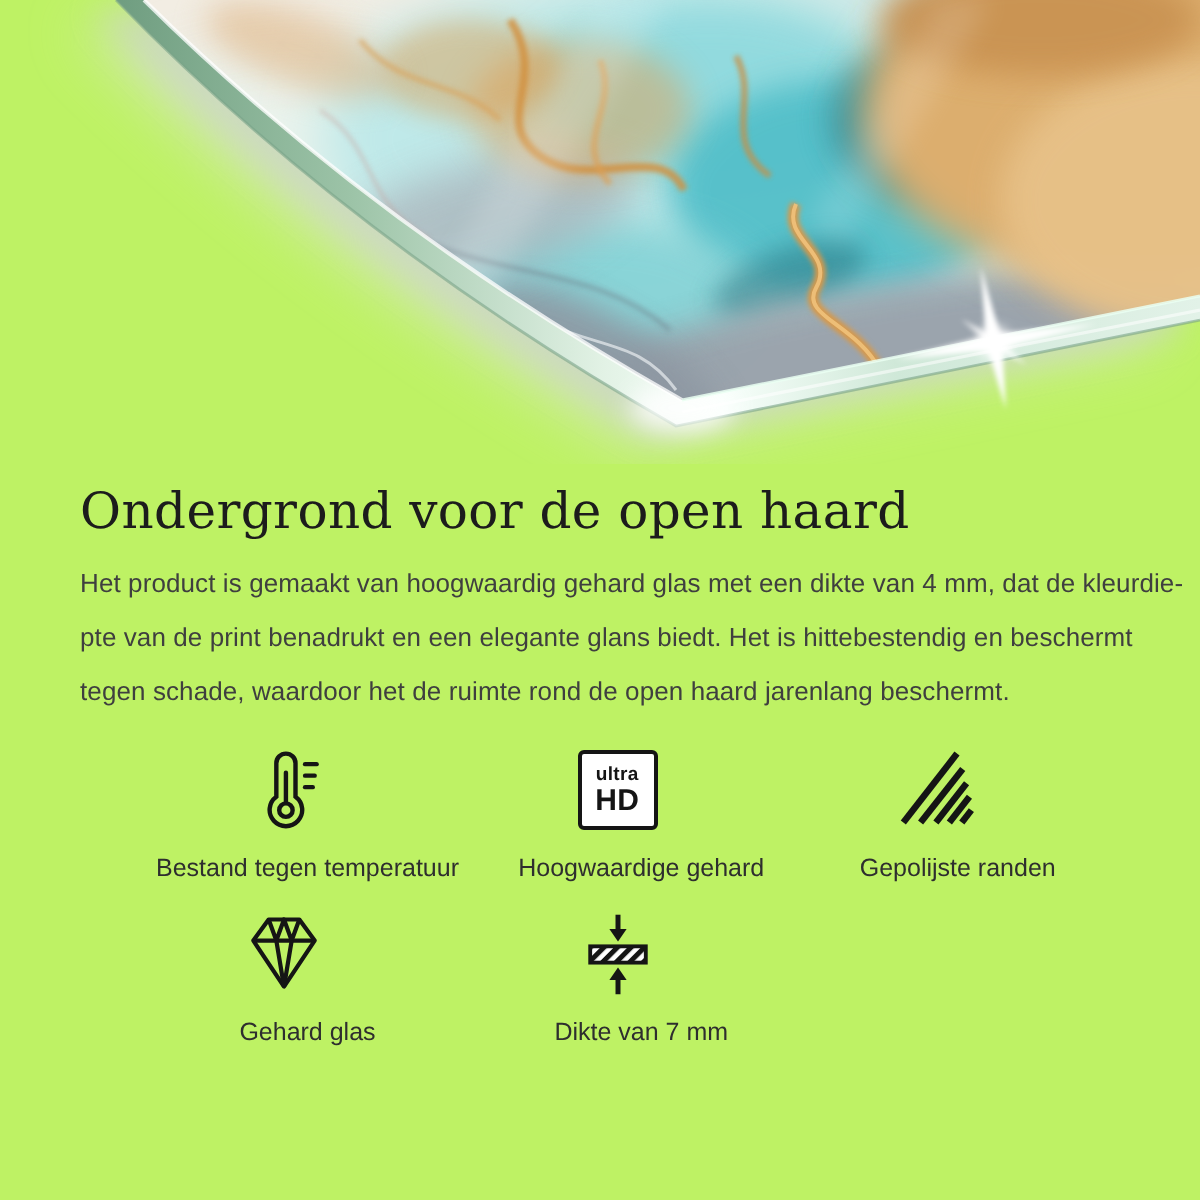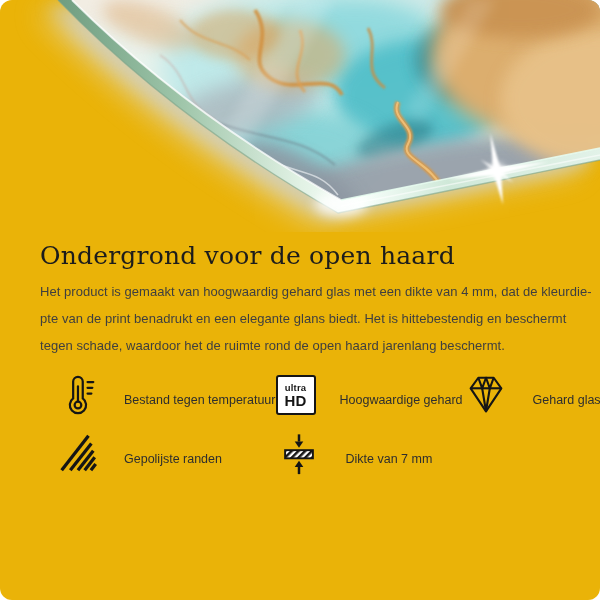--- a/index.html
+++ b/index.html
@@ -1,24 +1,23 @@
 <!DOCTYPE html>
 <html><head>
 <meta charset="utf-8">
 <style>
   html,body{margin:0;padding:0;background:#ffffff;}
   *{box-sizing:border-box;}
   .page{
     position:relative;
     width:600px;height:600px;
-    background:#eab308;
+    background:#bef264;
     overflow:hidden;
     font-family:"Liberation Sans", sans-serif;
     color:#2e2e2e;
-    border-radius:12px;
   }
   .hero{width:600px;height:232px;position:relative;}
   .hero svg{display:block;}
   .content{padding:0 40px;}
   h1.title{
     margin:6px 0 0 0;
     font-family:"DejaVu Serif","Liberation Serif",serif;
     font-weight:400;
     font-size:25px;
     line-height:36px;
@@ -34,21 +33,21 @@
     letter-spacing:.05px;
   }
   .desc span{display:block;white-space:nowrap;}
   .features{
     margin-top:13px;
     padding:0 14px;
     display:grid;
     grid-template-columns:repeat(3,1fr);
     row-gap:13px;
   }
-  .feature{display:flex;align-items:center;}
+  .feature{display:flex;flex-direction:column;align-items:center;}
   .f-icon{height:46px;display:flex;align-items:center;justify-content:center;}
   .f-label{
     margin-top:9px;
     font-size:12.5px;
     color:#2e2e2e;
     text-align:center;
     white-space:nowrap;
     margin-left:24px;
   }
   .uhd{
@@ -212,44 +211,44 @@
             <span class="t2">HD</span>
           </div>
         </div>
         <div class="f-label">Hoogwaardige gehard</div>
       </div>
 
 
       <div class="feature">
         <div class="f-icon">
           <svg width="46" height="46" viewBox="0 0 48 48">
-            <g fill="none" stroke="#151515" stroke-width="2.2" stroke-linejoin="round">
-              <path d="M8,17 L16,6 H32 L40,17 L24,41 Z"></path>
-              <line x1="8" y1="17" x2="40" y2="17"></line>
-              <path d="M16,6 L20,17 L24,6 L28,17 L32,6"></path>
-              <path d="M24,41 L20,17 M24,41 L28,17"></path>
-            </g>
-          </svg>
-        </div>
-        <div class="f-label">Gehard glas</div>
-      </div>
-
-      <div class="feature">
-        <div class="f-icon">
-          <svg width="46" height="46" viewBox="0 0 48 48">
             <g stroke="#151515" stroke-width="3.4" stroke-linecap="butt">
               <line x1="8" y1="41" x2="36" y2="5"></line>
               <line x1="17" y1="41" x2="39" y2="13"></line>
               <line x1="25" y1="41" x2="41" y2="20.5"></line>
               <line x1="32" y1="41" x2="42.5" y2="27.5"></line>
               <line x1="38.5" y1="41" x2="43.5" y2="34.5"></line>
             </g>
           </svg>
         </div>
         <div class="f-label">Gepolijste randen</div>
+      </div>
+
+      <div class="feature">
+        <div class="f-icon">
+          <svg width="46" height="46" viewBox="0 0 48 48">
+            <g fill="none" stroke="#151515" stroke-width="2.2" stroke-linejoin="round">
+              <path d="M8,17 L16,6 H32 L40,17 L24,41 Z"></path>
+              <line x1="8" y1="17" x2="40" y2="17"></line>
+              <path d="M16,6 L20,17 L24,6 L28,17 L32,6"></path>
+              <path d="M24,41 L20,17 M24,41 L28,17"></path>
+            </g>
+          </svg>
+        </div>
+        <div class="f-label">Gehard glas</div>
       </div>
 
       <div class="feature">
         <div class="f-icon">
           <svg width="46" height="46" viewBox="0 0 48 48">
             <defs>
               <pattern id="hatchP" width="5" height="5" patternUnits="userSpaceOnUse" patternTransform="rotate(45)">
                 <rect width="5" height="5" fill="#ffffff"></rect>
                 <rect width="2.6" height="5" fill="#151515"></rect>
               </pattern>

